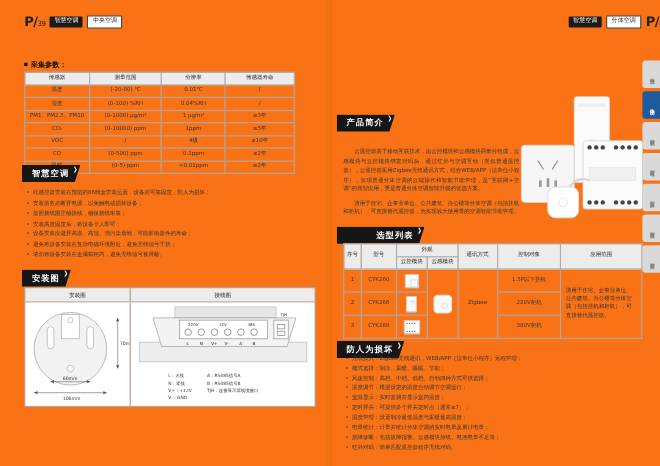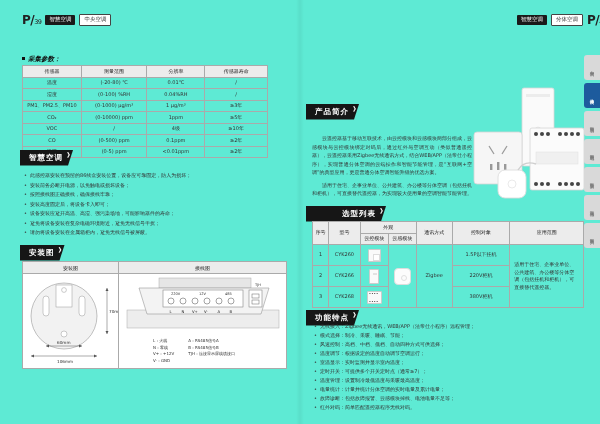--- a/index.html
+++ b/index.html
@@ -1,36 +1,36 @@
 <!DOCTYPE html>
 <html><head>
 <meta charset="utf-8">
 <style>
   * { margin:0; padding:0; box-sizing:border-box; }
   body { font-family:"DejaVu Sans","Liberation Sans",sans-serif; background:#fff; }
-  .canvas { position:relative; width:600px; height:424px; background:#5eead4; overflow:hidden; }
+  .canvas { position:relative; width:600px; height:424px; background:#f97316; overflow:hidden; }
   .gutter { position:absolute; left:296px; top:0; width:8px; height:100%;
             background:linear-gradient(90deg,rgba(0,0,0,0) 0%,rgba(0,0,0,0.05) 50%,rgba(0,0,0,0) 100%); }
 
   
   .page-header { position:absolute; display:flex; align-items:center; gap:4px; }
   .pnum { font-weight:bold; color:#222; font-size:12px; letter-spacing:-0.5px; }
   .pnum .small { font-size:6.5px; font-weight:normal; }
   .tag { font-size:5.5px; line-height:1; padding:2px 4px; border-radius:1px; white-space:nowrap; }
   .tag-dark { background:#1a1a1a; color:#fff; }
   .tag-light { border:0.8px solid #444; color:#333; background:#fff; }
 
   
   .ribbon { position:absolute; background:#161616; color:#fff; font-size:7.5px; font-weight:bold;
             line-height:1; padding:4px 10px 4px 9px; letter-spacing:1px; white-space:nowrap;
             clip-path:polygon(0 0,100% 0,calc(100% - 5px) 100%,0 100%); }
   .ribbon::after { content:"》"; position:absolute; right:-1px; top:2px; color:#fff; font-size:6px; }
 
   
-  .params-title { position:absolute; font-size:6.5px; font-weight:bold; color:#111;font-style:italic; }
+  .params-title { position:absolute; font-size:6.5px; font-weight:bold; color:#111; }
   .params-title::before { content:""; display:inline-block; width:3px; height:3px; background:#111; margin-right:3px; vertical-align:1px; }
 
   table.grid { border-collapse:collapse; font-size:5px; color:#333; width:100%; }
   table.grid th, table.grid td { border:0.5px solid #aaa; text-align:center; padding:1.5px 1px; font-weight:normal; line-height:1.5; }
   table.grid th { background:#ececec; color:#222; }
   .params-wrap { position:absolute; }
 
   ul.notes { position:absolute; list-style:none; }
   ul.notes li { font-size:5px; color:#333; line-height:9.5px; white-space:nowrap; }
   ul.notes li::before { content:"•"; margin-right:3px; color:#333; }
@@ -344,21 +344,21 @@
         <td>CYK268</td>
         <td>
               <div class="thumb thumb-din"></div>
             </td>
         <td>380V柜机</td>
       </tr>
     </tbody>
       </table>
   </div>
 
-  <div class="ribbon" style="top:310px; left:306px;">功能特点</div>
+  <div class="ribbon" style="top:310px; left:306px;">防人为损坏</div>
 
   <ul class="features" style="top:322px; left:314px;">
     <li>无线接入：Zigbee无线通讯，WEB/APP（法帝仕小程序）远程管理；</li>
     <li>模式选择：制冷、采暖、睡眠、节能；</li>
     <li>风速控制：高档、中档、低档、自动四种方式可供选择；</li>
     <li>温度调节：根据设定的温度自动调节空调运行；</li>
     <li>室温显示：实时监测并显示室内温度；</li>
     <li>定时开关：可提供多个开关定时点（通常≥7）；</li>
     <li>温度管理：设置制冷最低温度与采暖最高温度；</li>
     <li>电量统计：计量并统计分体空调的实时电量及累计电量；</li>

